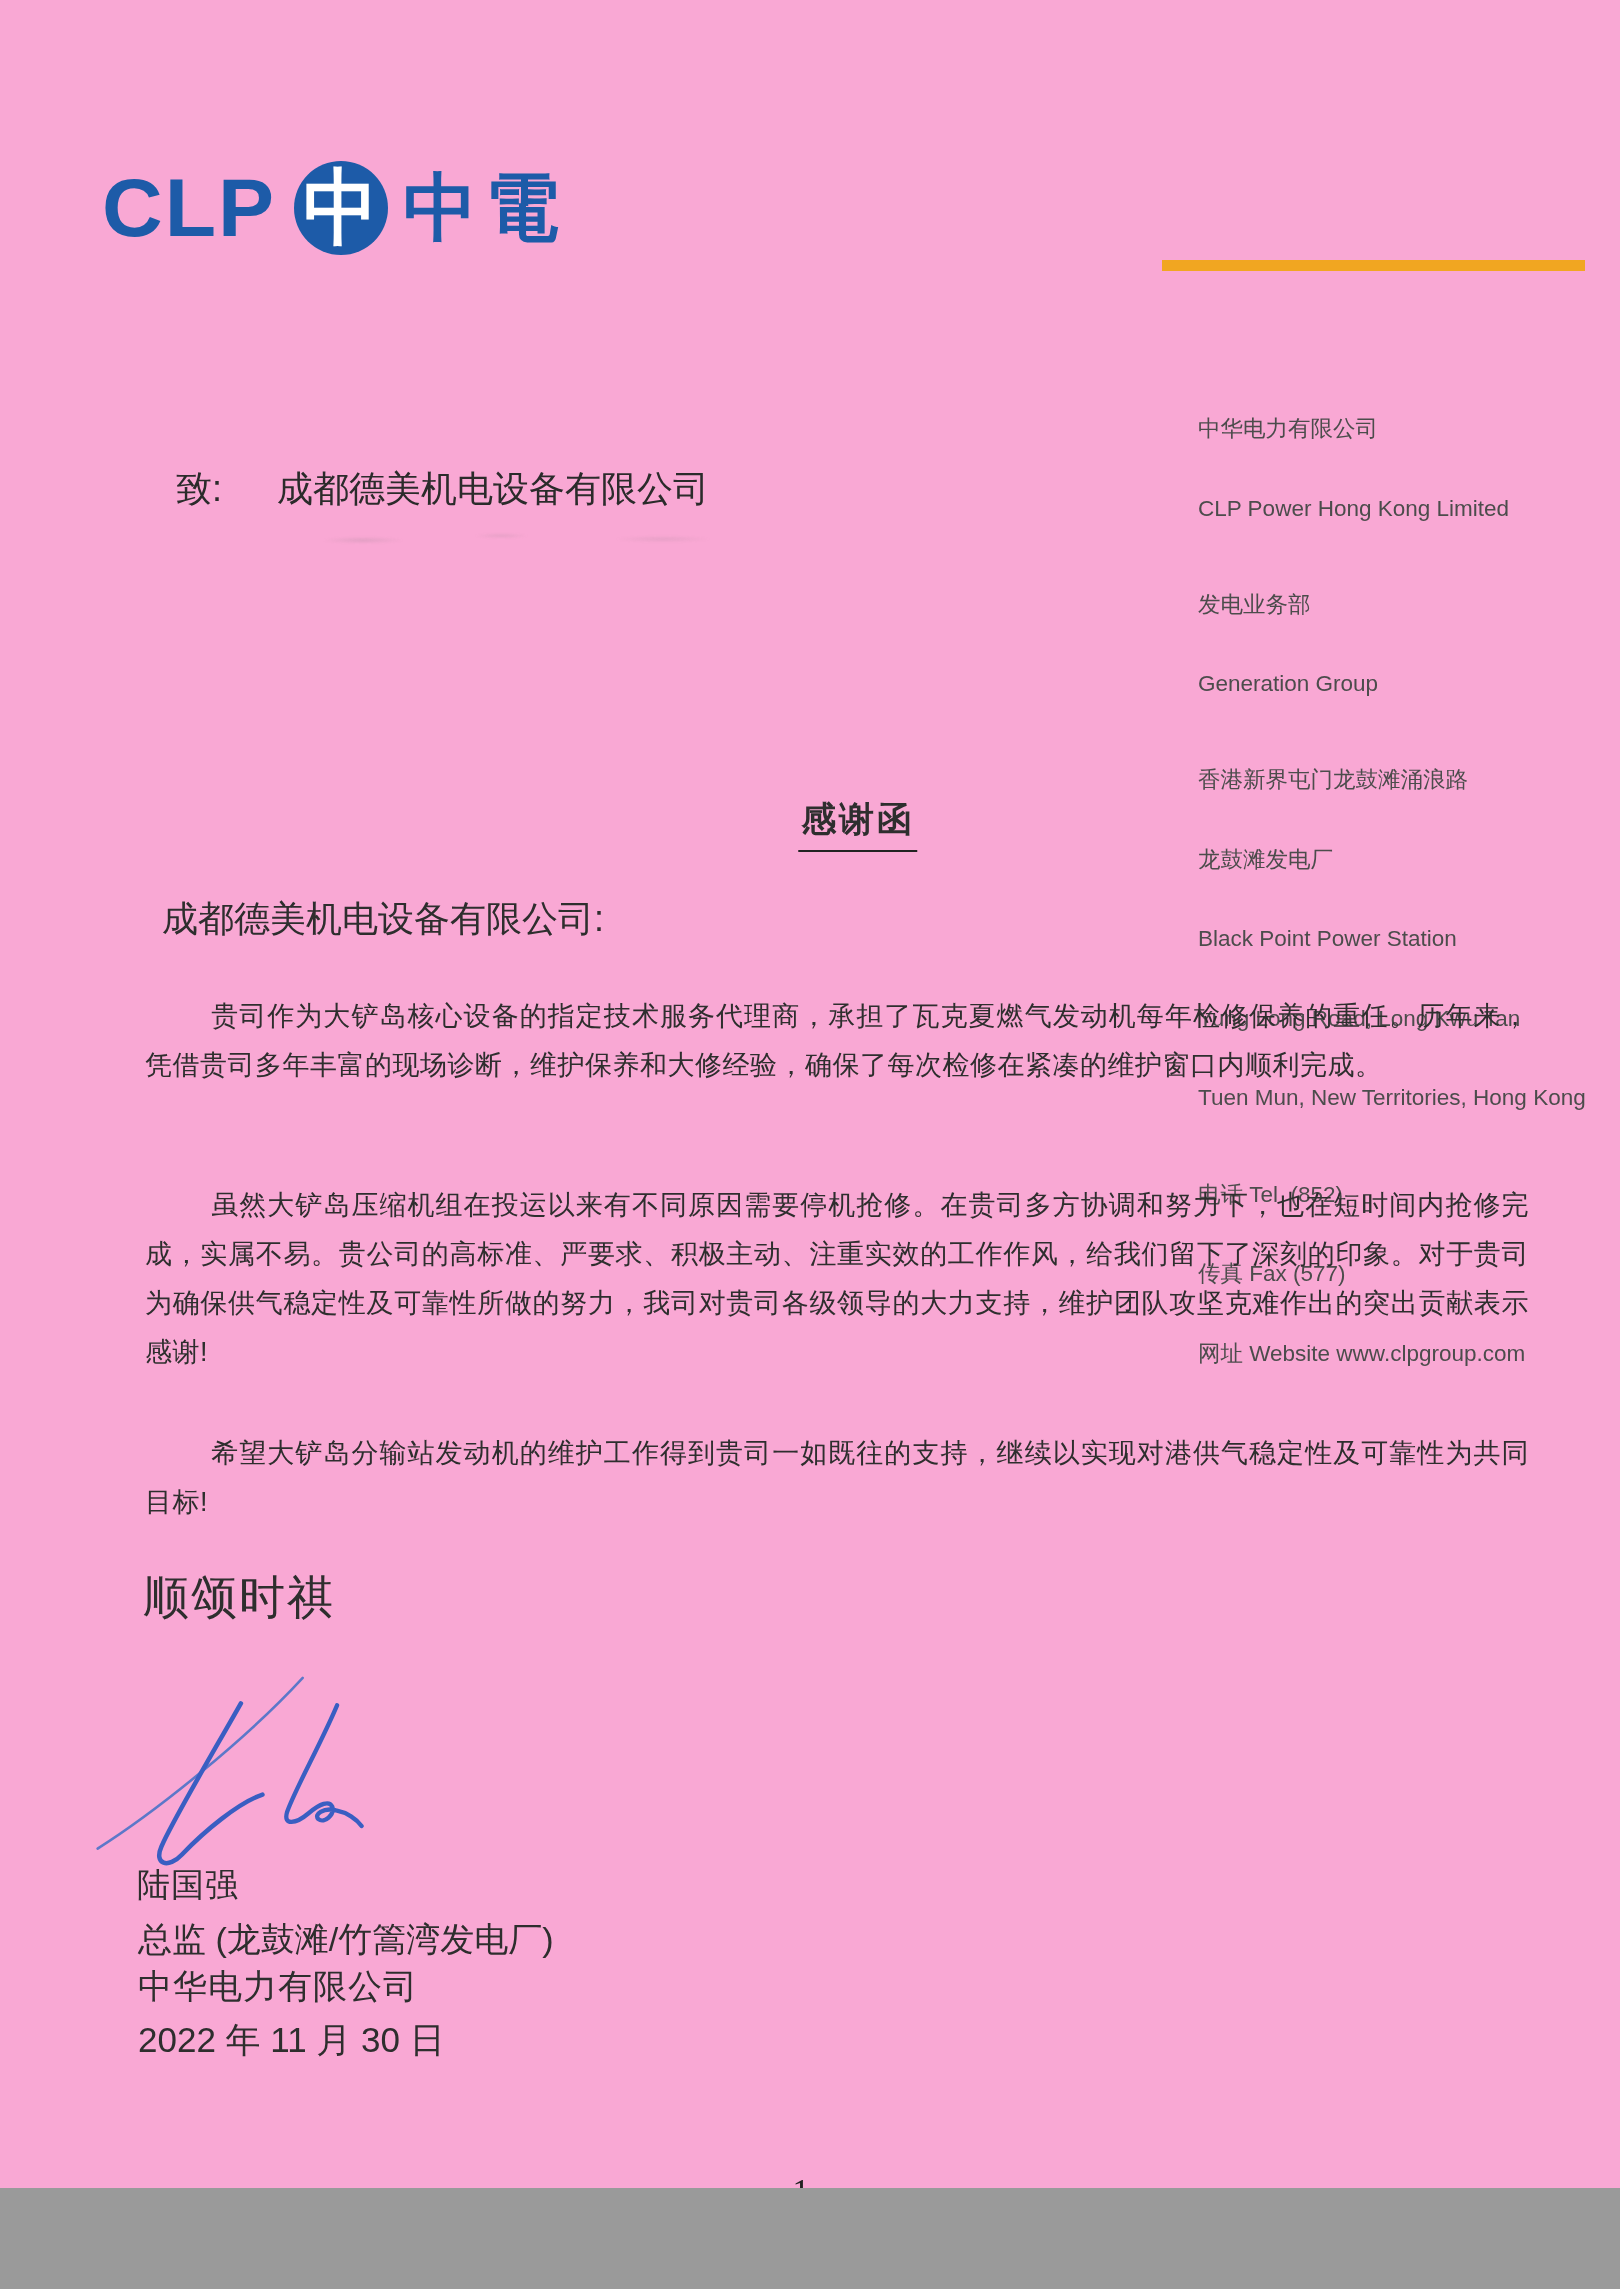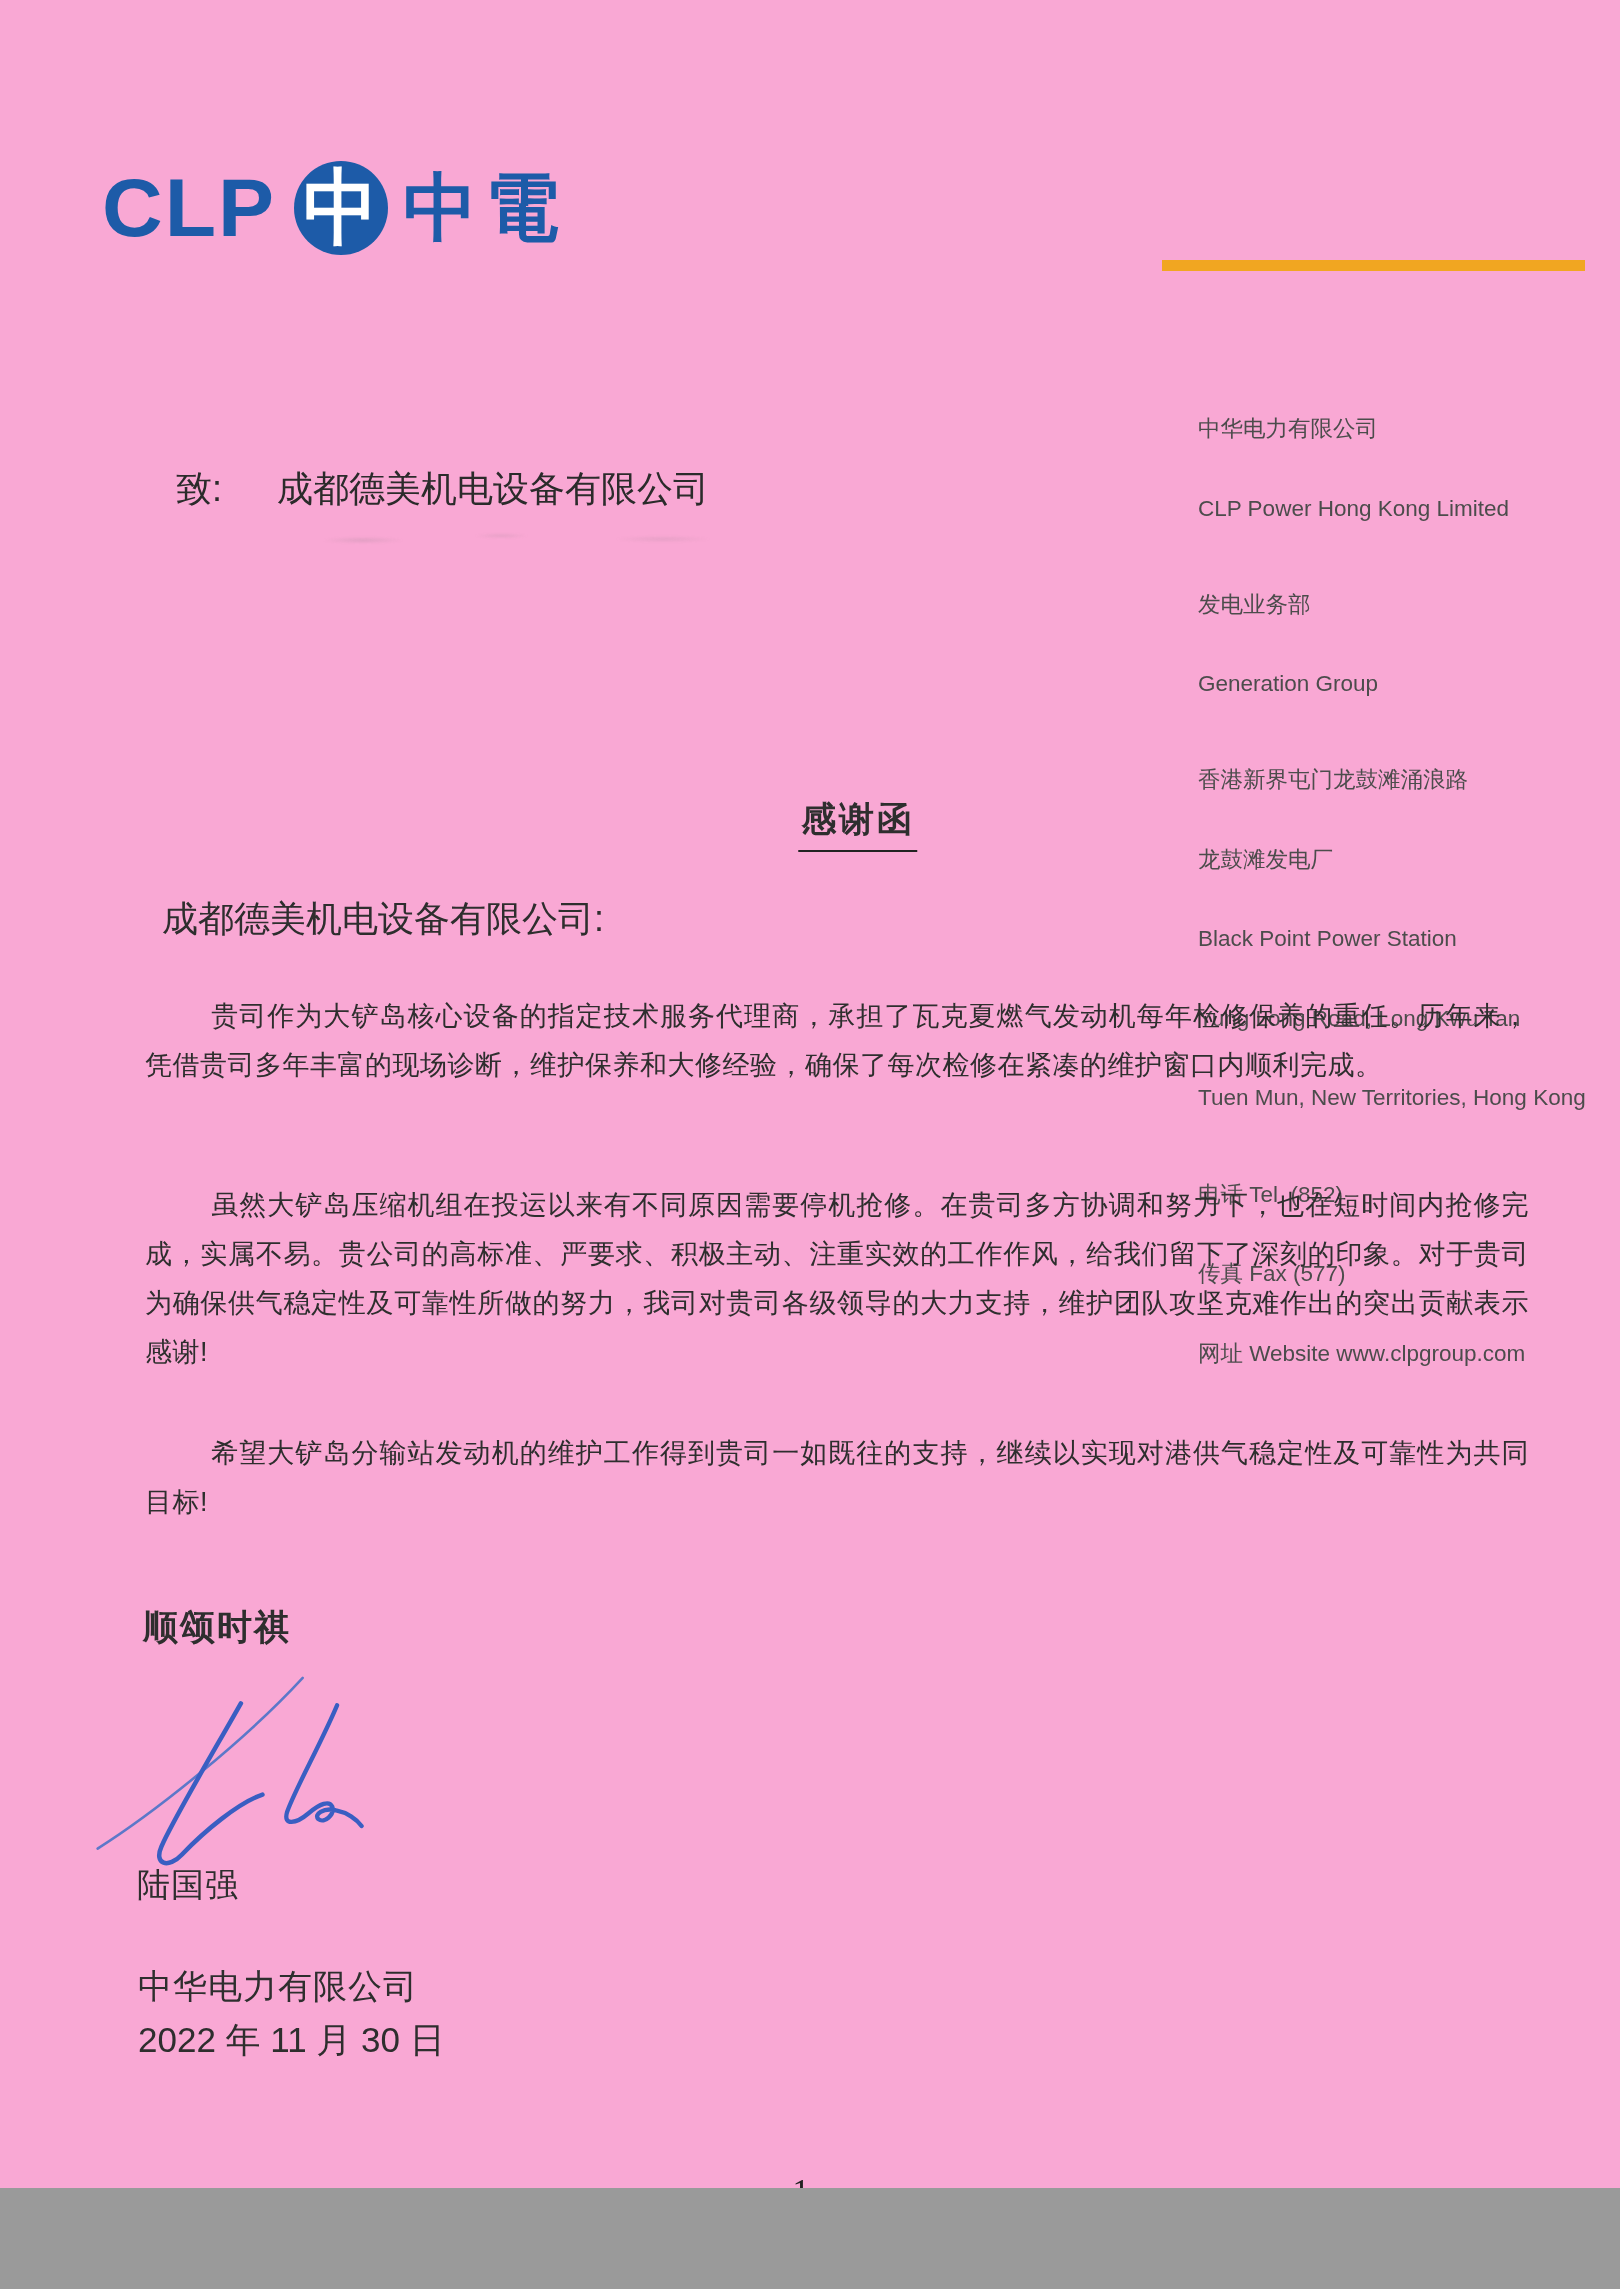--- a/index.html
+++ b/index.html
@@ -73,21 +73,21 @@
   .para {
     position:absolute; left:145px; width:1384px;
     font-size:27px; line-height:49px;
     text-align:justify; text-indent:2.45em;
     margin:0; letter-spacing:0.5px;
   }
   .para1 { top:992px; }
   .para2 { top:1181px; }
   .para3 { top:1429px; }
   
-  .regards   { position:absolute; left:143px; top:1604px; font-size:35px; letter-spacing:2px;font-weight:bold; }
+  .regards   { position:absolute; left:143px; top:1567px; font-size:46px; letter-spacing:2px; }
   .signature { position:absolute; left:78px;  top:1666px; }
   .signer-name    { position:absolute; left:137px; top:1863px; font-size:33px; letter-spacing:1px; }
   .signer-title   { position:absolute; left:138px; top:1917px; font-size:34px; }
   .signer-company { position:absolute; left:138px; top:1964px; font-size:34px; letter-spacing:1px; }
   .sign-date      { position:absolute; left:138px; top:2017px; font-size:35px; }
   .page-num {
     position:absolute; left:801px; top:2172px; transform:translateX(-50%);
     font-family:"Liberation Serif", serif; font-size:34px; color:#222;
   }
 </style>
@@ -137,19 +137,20 @@
 
   <div class="regards">顺颂时祺</div>
 
   <svg class="signature" width="314" height="216" viewBox="0 0 320 220" fill="none">
     <path d="M 20,186 C 80,148 172,74 229,12" stroke="#4a72c8" stroke-width="2.6" stroke-linecap="round" fill="none" opacity="0.9"></path>
     <path d="M 166,38 C 140,84 96,158 85,184 C 77,202 92,207 106,192 C 129,168 164,139 188,131" stroke="#3a5ec2" stroke-width="4.6" stroke-linecap="round" fill="none"></path>
     <path d="M 264,40 C 248,78 220,128 213,149 C 209,163 222,161 235,150 C 247,140 256,137 259,143 C 262,151 251,161 245,156 C 240,151 250,144 263,147 C 274,149 284,156 289,163" stroke="#3a5ec2" stroke-width="4.4" stroke-linecap="round" fill="none"></path>
   </svg>
 
   <div class="signer-name">陆国强</div>
+  <div class="signer-title">总监 (龙鼓滩/竹篙湾发电厂)</div>
   <div class="signer-company">中华电力有限公司</div>
   <div class="sign-date">2022 年 11 月 30 日</div>
 
   <div class="page-num">1</div>
 
 </div>
 
 
 </body></html>

